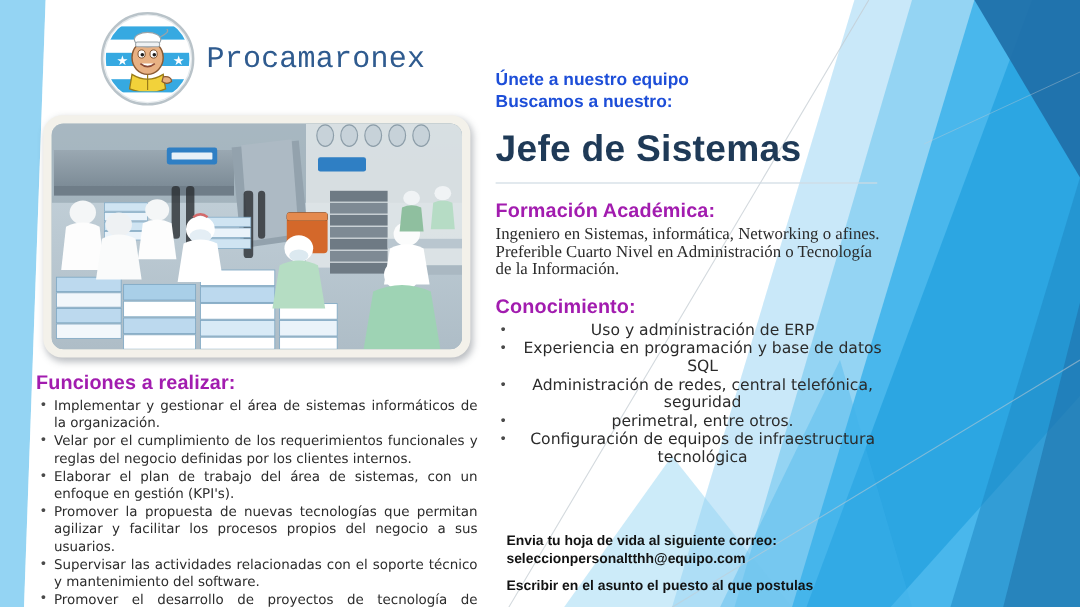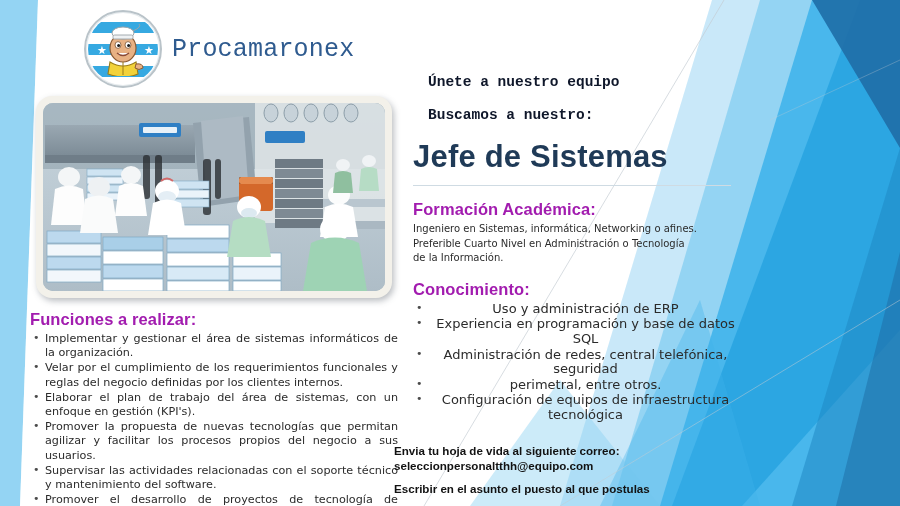--- a/index.html
+++ b/index.html
@@ -59,33 +59,33 @@
   ul.bullets li{
     position:relative;padding-left:15px;margin-bottom:1px;
     font-size:11.2px;line-height:14.2px;color:#2b2b2b;text-align:justify;
   }
   ul.bullets li:before{
     content:"•";position:absolute;left:3px;top:-1px;color:#4a4a4a;font-size:11px;
   }
   .right-col ul.bullets li{text-align:center;font-size:13px;line-height:14.6px;}
 
   .kicker{
-    font-family:Liberation Mono, monospace;
-    font-size:14.5px;font-weight:bold;color:#0f172a;line-height:18px;margin:15px;
+    font-family:Liberation Sans, sans-serif;
+    font-size:14.5px;font-weight:bold;color:#1d4ed8;line-height:18px;margin:0;
   }
   .job-title{
     font-family:"Liberation Sans", sans-serif;
     font-size:31px;font-weight:bold;color:#1f3a57;margin:12px 0 0 0;letter-spacing:.2px;
   }
   .rule{height:1px;background:#cfdbe3;margin:10px 0 14px 0;width:318px;}
-  .para{font-size:10px;line-height:14.6px;color:#2b2b2b;margin:0;}
+  .para{font-size:14px;line-height:14.6px;color:#2b2b2b;margin:0;font-family:Liberation Serif, serif;}
   .blk{margin-bottom:14px;}
 
   
-  .contact{position:absolute;left:394px;top:444px;width:330px;}
+  .contact{position:absolute;left:422px;top:444px;width:330px;}
   .contact div{
     font-family:"Liberation Sans", sans-serif;
     font-weight:bold;font-size:11.6px;line-height:14.5px;color:#121212;
   }
   .contact .gap{height:9px;}
 </style>
 </head>
 <body>
 
 <div id="stage">

